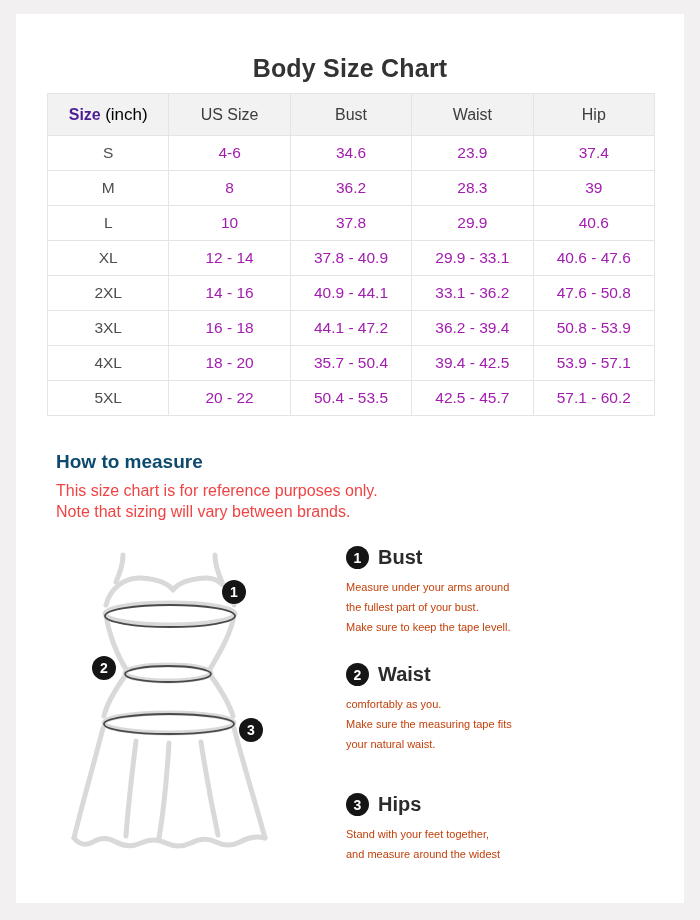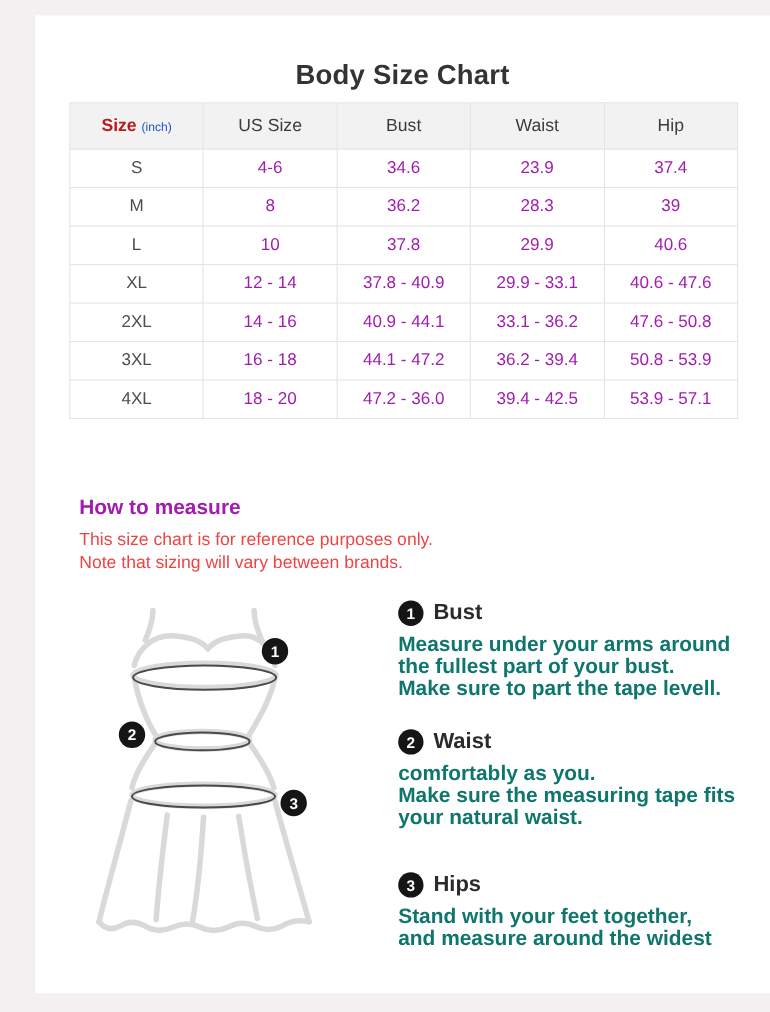--- a/index.html
+++ b/index.html
@@ -4,21 +4,21 @@
 <style>
   * { margin:0; padding:0; box-sizing:border-box; }
   html,body { width:700px; height:920px; }
   body {
     background:#f2f0f0;
     font-family:"Liberation Sans", sans-serif;
     position:relative;
     overflow:hidden;
   }
   .card {
-    position:absolute; left:32px; top:14px;
+    position:absolute; left:16px; top:14px;
     width:668px; height:889px;
     background:#ffffff;
   }
   .title {
     position:absolute; left:0; top:40px; width:100%;
     text-align:center;
     font-size:25px; font-weight:bold; color:#333333;
     letter-spacing:0.2px;
   }
   table.size-chart {
@@ -28,30 +28,30 @@
   }
   .size-chart th, .size-chart td {
     border:1px solid #e4e4e4;
     text-align:center; vertical-align:middle;
   }
   .size-chart thead th {
     height:42px;
     background:#f2f2f2;
     font-size:16px; font-weight:normal; color:#3c3c3c;
   }
-  .size-chart thead th .size-strong { font-weight:bold; color:#b91c1c; }
-  .size-chart thead th .unit { color:#1d4ed8; font-size:11px; }
+  .size-chart thead th .size-strong { font-weight:bold; color:#4c1d95; }
+  .size-chart thead th .unit { color:#000000; font-size:17px; }
   .size-chart tbody td {
     height:35px;
     font-size:15.5px; color:#a21caf;
   }
   .size-chart tbody td:first-child { color:#4d4d4d; }
   .how-heading {
     position:absolute; left:40px; top:437px;
-    font-size:19px; font-weight:bold; color:#a21caf;
+    font-size:19px; font-weight:bold; color:#0c4a6e;
   }
   .how-note {
     position:absolute; left:40px; top:466px;
     font-size:16px; color:#ef4444; line-height:21px;
   }
   .how-note span { display:block; }
   .diagram {
     position:absolute; left:30px; top:521px;
     width:270px; height:330px;
   }
@@ -64,21 +64,21 @@
   .badge {
     width:23px; height:23px; border-radius:50%;
     background:#151515; color:#ffffff;
     font-size:14px; font-weight:bold;
     display:flex; align-items:center; justify-content:center;
     flex:0 0 auto;
   }
   .sec-title { font-size:20px; font-weight:bold; color:#2b2b2b; }
   .sec-text {
     margin-top:8px;
-    font-size:19px; color:#0f766e; line-height:20px;font-weight:bold;
+    font-size:11px; color:#c2410c; line-height:20px;
   }
   .sec-text span { display:block; }
 </style>
 </head>
 <body>
 
 <div class="card">
 
   <div class="title">Body Size Chart</div>
 
@@ -134,23 +134,30 @@
       <tr>
         <td>3XL</td>
         <td>16 - 18</td>
         <td>44.1 - 47.2</td>
         <td>36.2 - 39.4</td>
         <td>50.8 - 53.9</td>
       </tr>
       <tr>
         <td>4XL</td>
         <td>18 - 20</td>
-        <td>47.2 - 36.0</td>
+        <td>35.7 - 50.4</td>
         <td>39.4 - 42.5</td>
         <td>53.9 - 57.1</td>
+      </tr>
+      <tr>
+        <td>5XL</td>
+        <td>20 - 22</td>
+        <td>50.4 - 53.5</td>
+        <td>42.5 - 45.7</td>
+        <td>57.1 - 60.2</td>
       </tr>
     </tbody>
   </table>
 
   <div class="how-heading">How to measure</div>
   <div class="how-note">
     <span>This size chart is for reference purposes only.</span>
     <span>Note that sizing will vary between brands.</span>
   </div>
 
@@ -200,21 +207,21 @@
   <div class="sections">
 
     <div class="section section-bust">
       <div class="sec-head">
         <div class="badge">1</div>
         <div class="sec-title">Bust</div>
       </div>
       <div class="sec-text">
         <span>Measure under your arms around</span>
         <span>the fullest part of your bust.</span>
-        <span>Make sure to part the tape levell.</span>
+        <span>Make sure to keep the tape levell.</span>
       </div>
     </div>
 
     <div class="section section-waist">
       <div class="sec-head">
         <div class="badge">2</div>
         <div class="sec-title">Waist</div>
       </div>
       <div class="sec-text">
         <span>comfortably as you.</span>

